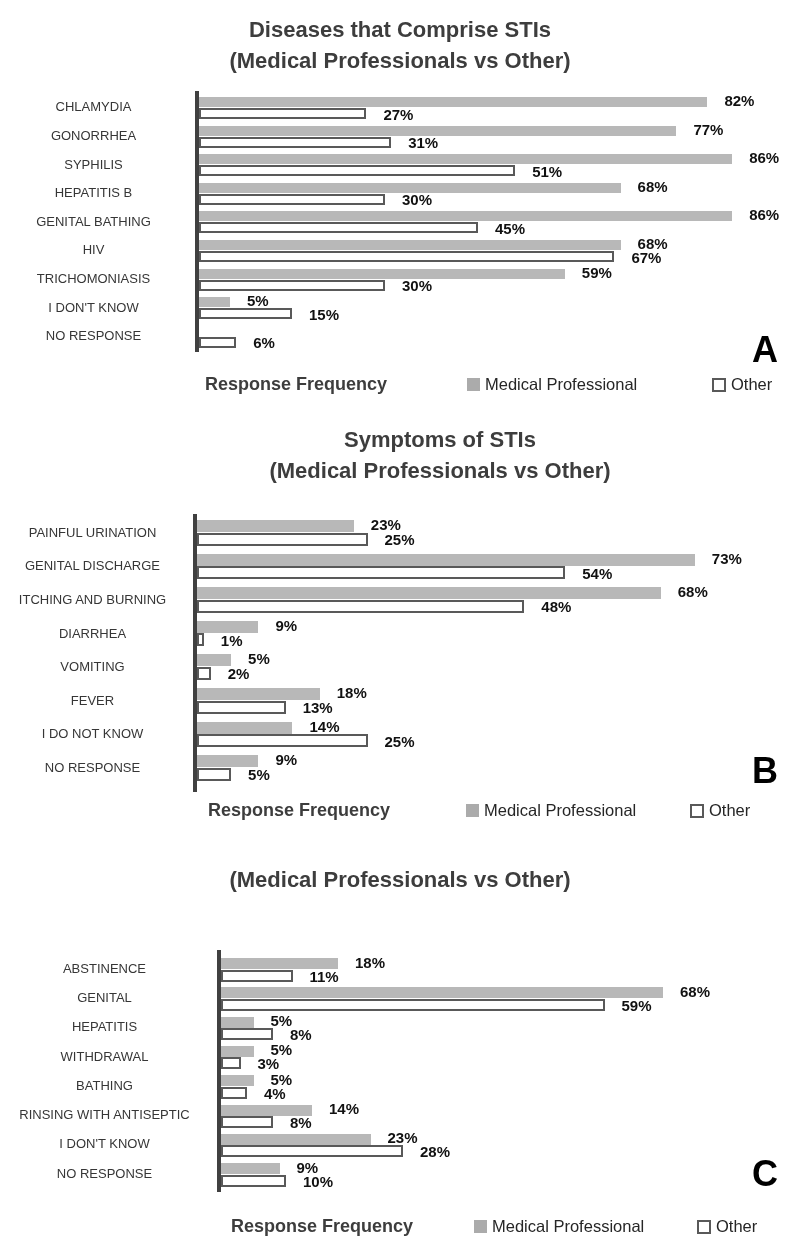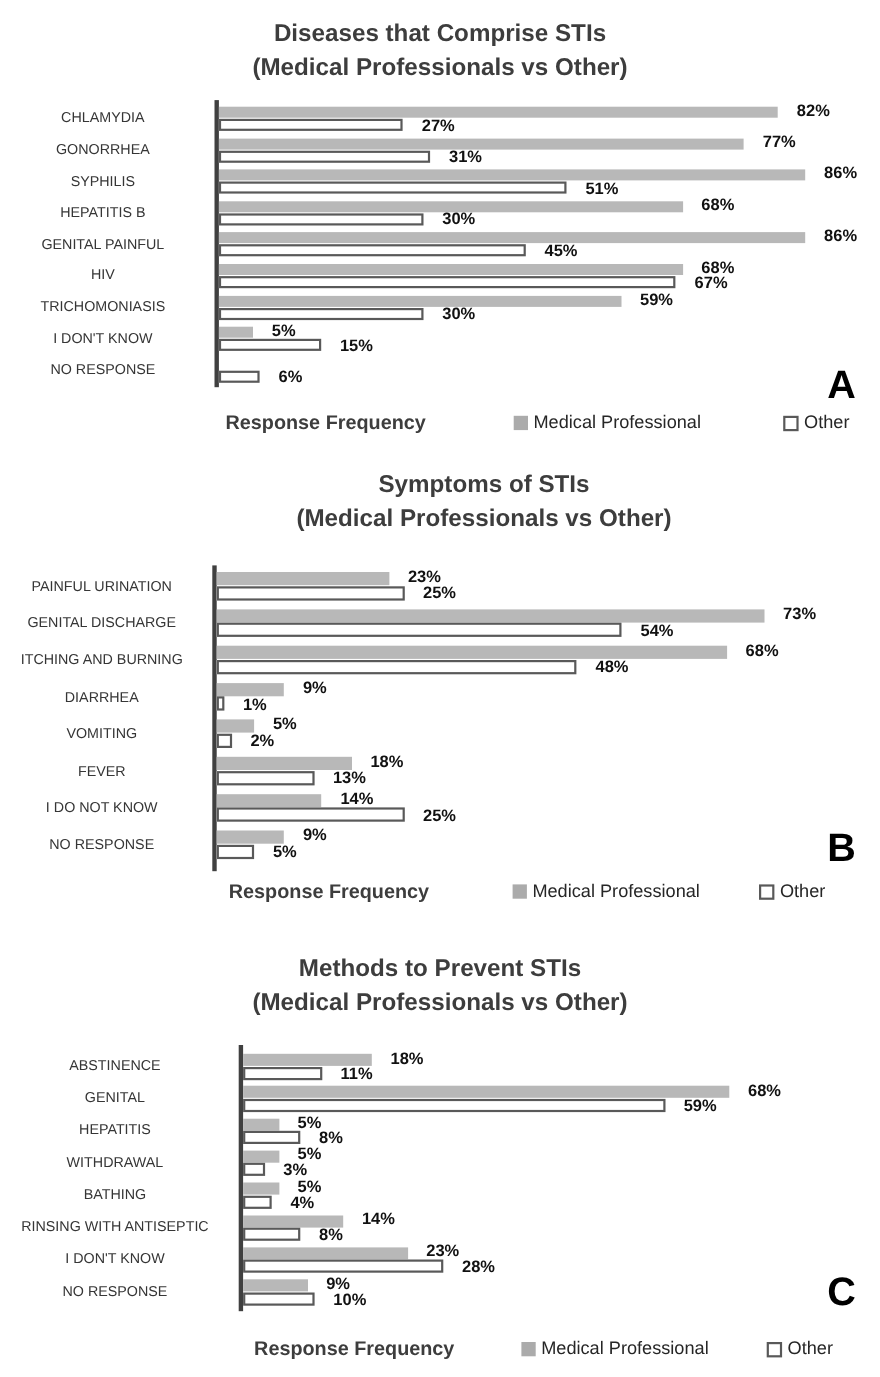--- a/index.html
+++ b/index.html
@@ -62,21 +62,21 @@
         <div class="cat-label" style="left: 0px; width: 187px; top: 156.5px;">SYPHILIS</div>
         <div class="bar-gray" style="left: 199px; top: 154.2px; width: 533.2px; height: 10px;"></div>
         <div class="val-label" style="left: 749.2px; top: 150.2px;">86%</div>
         <div class="bar-white" style="left: 199px; top: 165.2px; width: 316.2px; height: 11px;"></div>
         <div class="val-label" style="left: 532.2px; top: 163.7px;">51%</div>
         <div class="cat-label" style="left: 0px; width: 187px; top: 185.1px;">HEPATITIS B</div>
         <div class="bar-gray" style="left: 199px; top: 182.8px; width: 421.6px; height: 10px;"></div>
         <div class="val-label" style="left: 637.6px; top: 178.8px;">68%</div>
         <div class="bar-white" style="left: 199px; top: 193.8px; width: 186px; height: 11px;"></div>
         <div class="val-label" style="left: 402px; top: 192.3px;">30%</div>
-        <div class="cat-label" style="left: 0px; width: 187px; top: 213.7px;">GENITAL PAINFUL</div>
+        <div class="cat-label" style="left: 0px; width: 187px; top: 213.7px;">GENITAL BATHING</div>
         <div class="bar-gray" style="left: 199px; top: 211.4px; width: 533.2px; height: 10px;"></div>
         <div class="val-label" style="left: 749.2px; top: 207.4px;">86%</div>
         <div class="bar-white" style="left: 199px; top: 222.4px; width: 279px; height: 11px;"></div>
         <div class="val-label" style="left: 495px; top: 220.9px;">45%</div>
         <div class="cat-label" style="left: 0px; width: 187px; top: 242.3px;">HIV</div>
         <div class="bar-gray" style="left: 199px; top: 240px; width: 421.6px; height: 10px;"></div>
         <div class="val-label" style="left: 637.6px; top: 236px;">68%</div>
         <div class="bar-white" style="left: 199px; top: 251px; width: 415.4px; height: 11px;"></div>
         <div class="val-label" style="left: 631.4px; top: 249.5px;">67%</div>
         <div class="cat-label" style="left: 0px; width: 187px; top: 270.9px;">TRICHOMONIASIS</div>
@@ -160,21 +160,20 @@
     </div>
     <div class="legend-item" style="left:690px;top:801px;">
       <span class="sw-hollow"></span>
       <span>Other</span>
     </div>
     <div class="panel-letter" style="left:752px;top:753px;">B</div>
   </section>
 
   <section>
     <div class="title" style="top:864px;">
-      <div>Methods to Prevent STIs</div>
       <div>(Medical Professionals vs Other)</div>
     </div>
     <div class="axis" style="left:217px;top:950px;height:242px;"></div>
     <div class="plot" id="plot-2">
         <div class="cat-label" style="left: 0px; width: 209px; top: 960.65px;">ABSTINENCE</div>
         <div class="bar-gray" style="left: 221px; top: 958px; width: 117px; height: 11px;"></div>
         <div class="val-label" style="left: 355px; top: 954.5px;">18%</div>
         <div class="bar-white" style="left: 221px; top: 969.5px; width: 71.5px; height: 12px;"></div>
         <div class="val-label" style="left: 309.5px; top: 968.5px;">11%</div>
         <div class="cat-label" style="left: 0px; width: 209px; top: 989.95px;">GENITAL</div>

